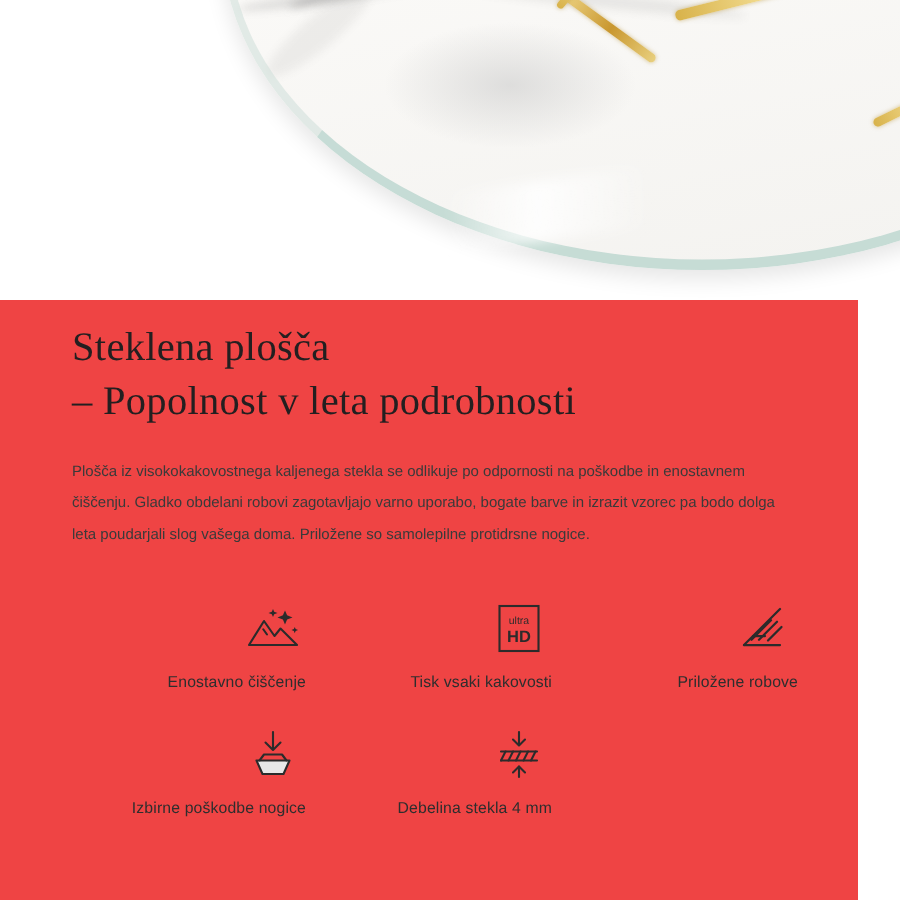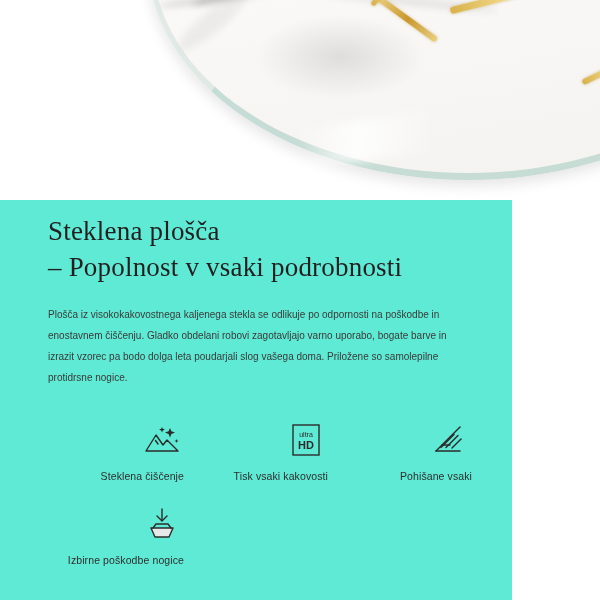--- a/index.html
+++ b/index.html
@@ -9,23 +9,23 @@
   body {
     width: 600px;
     height: 600px;
     background: #ffffff;
     font-family: "Liberation Sans", sans-serif;
     overflow: hidden;
   }
 
   #page {
     position: relative;
-    width: 512px;
+    width: 572px;
     height: 600px;
-    background: #5eead4;
+    background: #ef4444;
   }
 
   
   .hero {
     position: relative;
     width: 600px;
     height: 200px;
     overflow: hidden;
     background: #ffffff;
   }
@@ -165,38 +165,38 @@
       <div class="vein v9"></div>
 
     </div>
     <div class="hero-rim"></div>
     <div class="hero-gloss"></div>
   </div>
 
   <div class="content">
     <h1 class="title">
       <span>Steklena plošča</span>
-      <span class="line2">– Popolnost v vsaki podrobnosti</span>
+      <span class="line2">– Popolnost v leta podrobnosti</span>
     </h1>
     <p class="body">Plošča iz visokokakovostnega kaljenega stekla se odlikuje po odpornosti na poškodbe in enostavnem čiščenju. Gladko obdelani robovi zagotavljajo varno uporabo, bogate barve in izrazit vzorec pa bodo dolga leta poudarjali slog vašega doma. Priložene so samolepilne protidrsne nogice.</p>
   </div>
 
   <div class="features">
 
     <div class="feature">
       <span class="glyph">
         <svg width="40" height="34" viewBox="0 0 40 34" fill="none" stroke="#2b2b2b" stroke-width="1.4" stroke-linecap="round" stroke-linejoin="round">
           <path d="M4 28 L14 12 L21 22 L25 17 L36 28 Z"></path>
           <path d="M13.5 17.5 l2.5 3.5"></path>
           <path d="M28 5 l1.4 3.2 L33 9.6 l-3.6 1.4 L28 14.4 l-1.4-3.4 L23 9.6 l3.6-1.4 Z" fill="#2b2b2b" stroke="none"></path>
           <path d="M20 4 l.8 1.8 L23 6.6 l-2.2.9 L20 9.4 l-.8-1.9 L17 6.6 l2.2-.8 Z" fill="#2b2b2b" stroke="none"></path>
           <path d="M34.5 16 l.6 1.4 1.6.6 -1.6.6 -.6 1.5 -.6-1.5 -1.6-.6 1.6-.6 Z" fill="#2b2b2b" stroke="none"></path>
         </svg>
       </span>
-      <span class="caption">Steklena čiščenje</span>
+      <span class="caption">Enostavno čiščenje</span>
     </div>
 
     <div class="feature">
       <span class="glyph">
         <svg width="40" height="38" viewBox="0 0 40 38">
           <rect x="7" y="4" width="26" height="30" fill="none" stroke="#2b2b2b" stroke-width="1.4"></rect>
           <text x="20" y="16" text-anchor="middle" font-family="Liberation Sans, sans-serif" font-size="7" fill="#2b2b2b">ultra</text>
           <text x="20" y="28" text-anchor="middle" font-family="Liberation Sans, sans-serif" font-size="11" font-weight="bold" fill="#2b2b2b">HD</text>
         </svg>
       </span>
@@ -207,31 +207,49 @@
       <span class="glyph">
         <svg width="40" height="34" viewBox="0 0 40 34" fill="none" stroke="#2b2b2b" stroke-width="1.5" stroke-linecap="round">
           <path d="M6 28 L30 4"></path>
           <path d="M6 28 L30 28"></path>
           <path d="M12 22 L20 22"></path>
           <path d="M11 24.5 L24 11.5"></path>
           <path d="M16 24.5 L28 12.5"></path>
           <path d="M22 25 L31 16"></path>
         </svg>
       </span>
-      <span class="caption">Pohišane vsaki</span>
+      <span class="caption">Priložene robove</span>
     </div>
 
 
     <div class="feature">
       <span class="glyph">
         <svg width="40" height="36" viewBox="0 0 40 36" fill="none" stroke="#2b2b2b" stroke-width="1.4" stroke-linecap="round" stroke-linejoin="round">
           <path d="M20 3 L20 14"></path>
           <path d="M15 10 L20 15 L25 10"></path>
           <path d="M9 22 L31 22 L27 31 L13 31 Z" fill="#e8e8e8"></path>
           <path d="M11 22 L14 18 L26 18 L29 22"></path>
         </svg>
       </span>
       <span class="caption">Izbirne poškodbe nogice</span>
     </div>
 
+    <div class="feature">
+      <span class="glyph">
+        <svg width="40" height="36" viewBox="0 0 40 36" fill="none" stroke="#2b2b2b" stroke-width="1.4" stroke-linecap="round" stroke-linejoin="round">
+          <path d="M20 3 L20 11"></path>
+          <path d="M16 8 L20 12 L24 8"></path>
+          <path d="M8 16 L32 16"></path>
+          <path d="M8 22 L32 22"></path>
+          <path d="M11 16 L8 22"></path>
+          <path d="M16 16 L13 22"></path>
+          <path d="M21 16 L18 22"></path>
+          <path d="M26 16 L23 22"></path>
+          <path d="M31 16 L28 22"></path>
+          <path d="M20 33 L20 26"></path>
+          <path d="M16 30 L20 26 L24 30"></path>
+        </svg>
+      </span>
+      <span class="caption">Debelina stekla 4 mm</span>
+    </div>
 
   </div>
 </div>
 
 </body></html>

